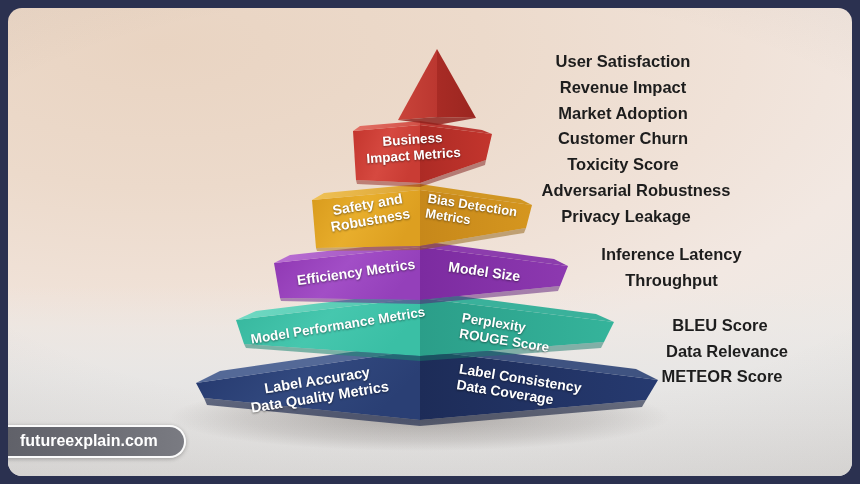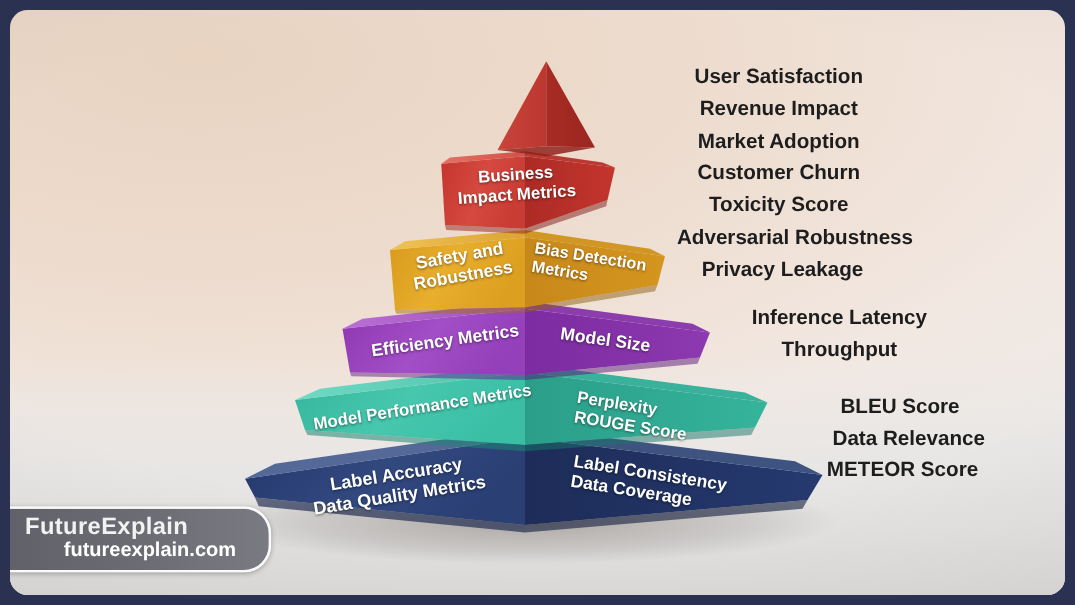--- a/index.html
+++ b/index.html
@@ -59,21 +59,21 @@
   
   #wm{
     position:absolute;left:-10px;bottom:18px;
     padding:5px 26px 6px 22px;
     border-radius:0 22px 22px 0;
     background:linear-gradient(to right,#5f6068 0%,#6c6d74 55%,#7a7b82 100%);
     border:2px solid #fbfbfb;border-left:none;
     box-shadow:0 1px 4px rgba(0,0,0,0.28);
   }
   #wm .t1{color:#f2f2f2;font-size:19px;font-weight:700;letter-spacing:.3px;line-height:1.04;}
-  #wm .t2{color:#ffffff;font-size:16px;font-weight:700;line-height:1.12;margin-left:31px;}
+  #wm .t2{color:#ffffff;font-size:16px;font-weight:700;line-height:1.12;}
 </style>
 </head>
 <body>
 
 <div id="stage">
   <div id="pic">
 
     <div id="floor"></div>
 
     <svg id="pyr" viewBox="0 0 844 468">
@@ -279,18 +279,17 @@
 
     <div class="notes" id="notes3">
       <div>BLEU Score</div>
       <div>Data Relevance</div>
       <div>METEOR Score</div>
     </div>
 
     <div id="vignette"></div>
 
     <div id="wm">
-      <div class="t1">FutureExplain</div>
       <div class="t2">futureexplain.com</div>
     </div>
 
   </div>
 </div>
 
 </body></html>

